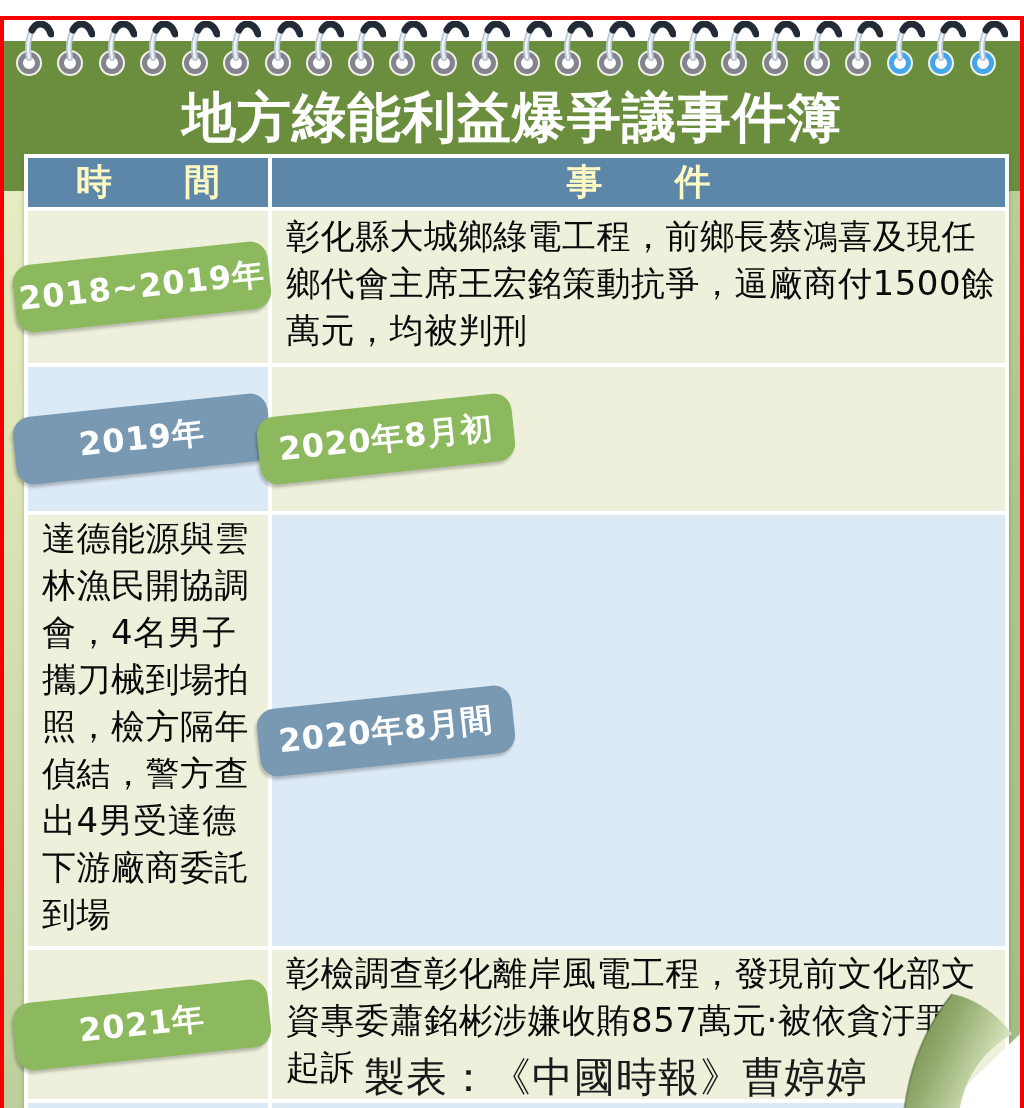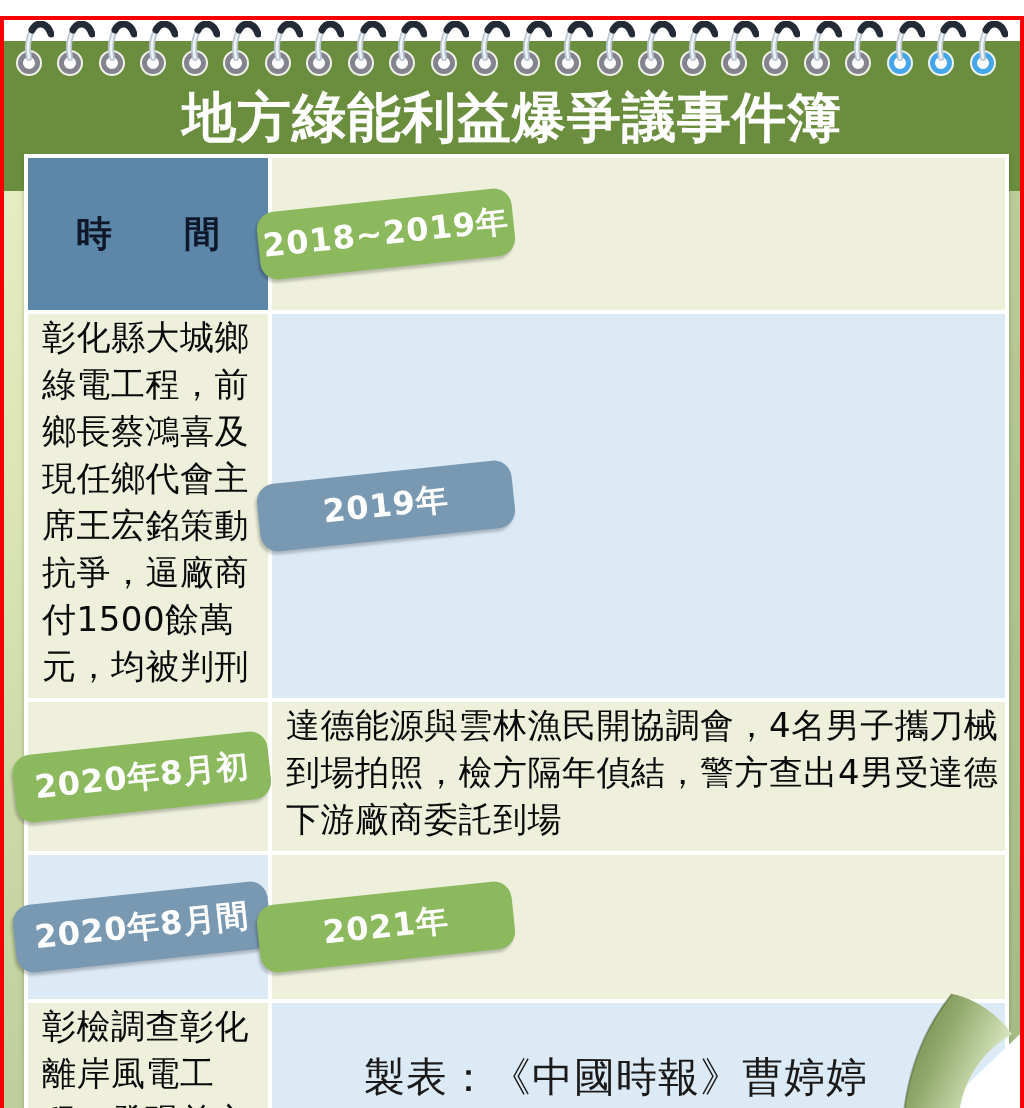--- a/index.html
+++ b/index.html
@@ -43,21 +43,21 @@
     background: #ffffff;
     padding: 4px;
     display: grid;
     grid-template-columns: 240px 1fr;
     gap: 4px;
     box-shadow: 0 3px 4px rgba(60,80,40,0.35);
     z-index: 3;
   }
 
   .hdr {
-    background: #5d87a9; color: #0f172a;
+    background: #5d87a9; color: #fef9c3;
     font-size: 36px; font-weight: bold;
     display: flex; align-items: center; justify-content: center;
     min-height: 44px;
   }
 
   .cell-cream { background: #eef0dc; }
   .cell-blue  { background: #dceaf6; }
 
   .time-cell { position: relative; }
 
@@ -273,20 +273,21 @@
        <path d="M13 37 C 11 27, 12 16, 17 8" fill="none" stroke="#b9c6d2" stroke-width="6" stroke-linecap="round"></path>
        <path d="M13 37 C 11 27, 12 16, 17 8" fill="none" stroke="#eef3f8" stroke-width="2.5" stroke-linecap="round"></path>
        <path d="M16 9 C 21 0, 31 1, 35 13" fill="none" stroke="#222b36" stroke-width="7" stroke-linecap="round"></path>
      </svg>
     </div>
 
   <div class="page-title">地方綠能利益爆爭議事件簿</div>
 
   <div class="events-table">
     <div class="hdr">時　　間</div>
+    <div class="hdr">事　　件</div>
 
     <div class="time-cell cell-cream h1">
       <div class="badge badge-green">2018~2019年</div>
     </div>
     <div class="event-cell cell-cream h1">
         <span>彰化縣大城鄉綠電工程，前鄉長蔡鴻喜及現任鄉代會主席王宏銘策動抗爭，逼廠商付1500餘萬元，均被判刑</span>
       </div>
 
     <div class="time-cell cell-blue h2">
       <div class="badge badge-blue">2019年</div>

